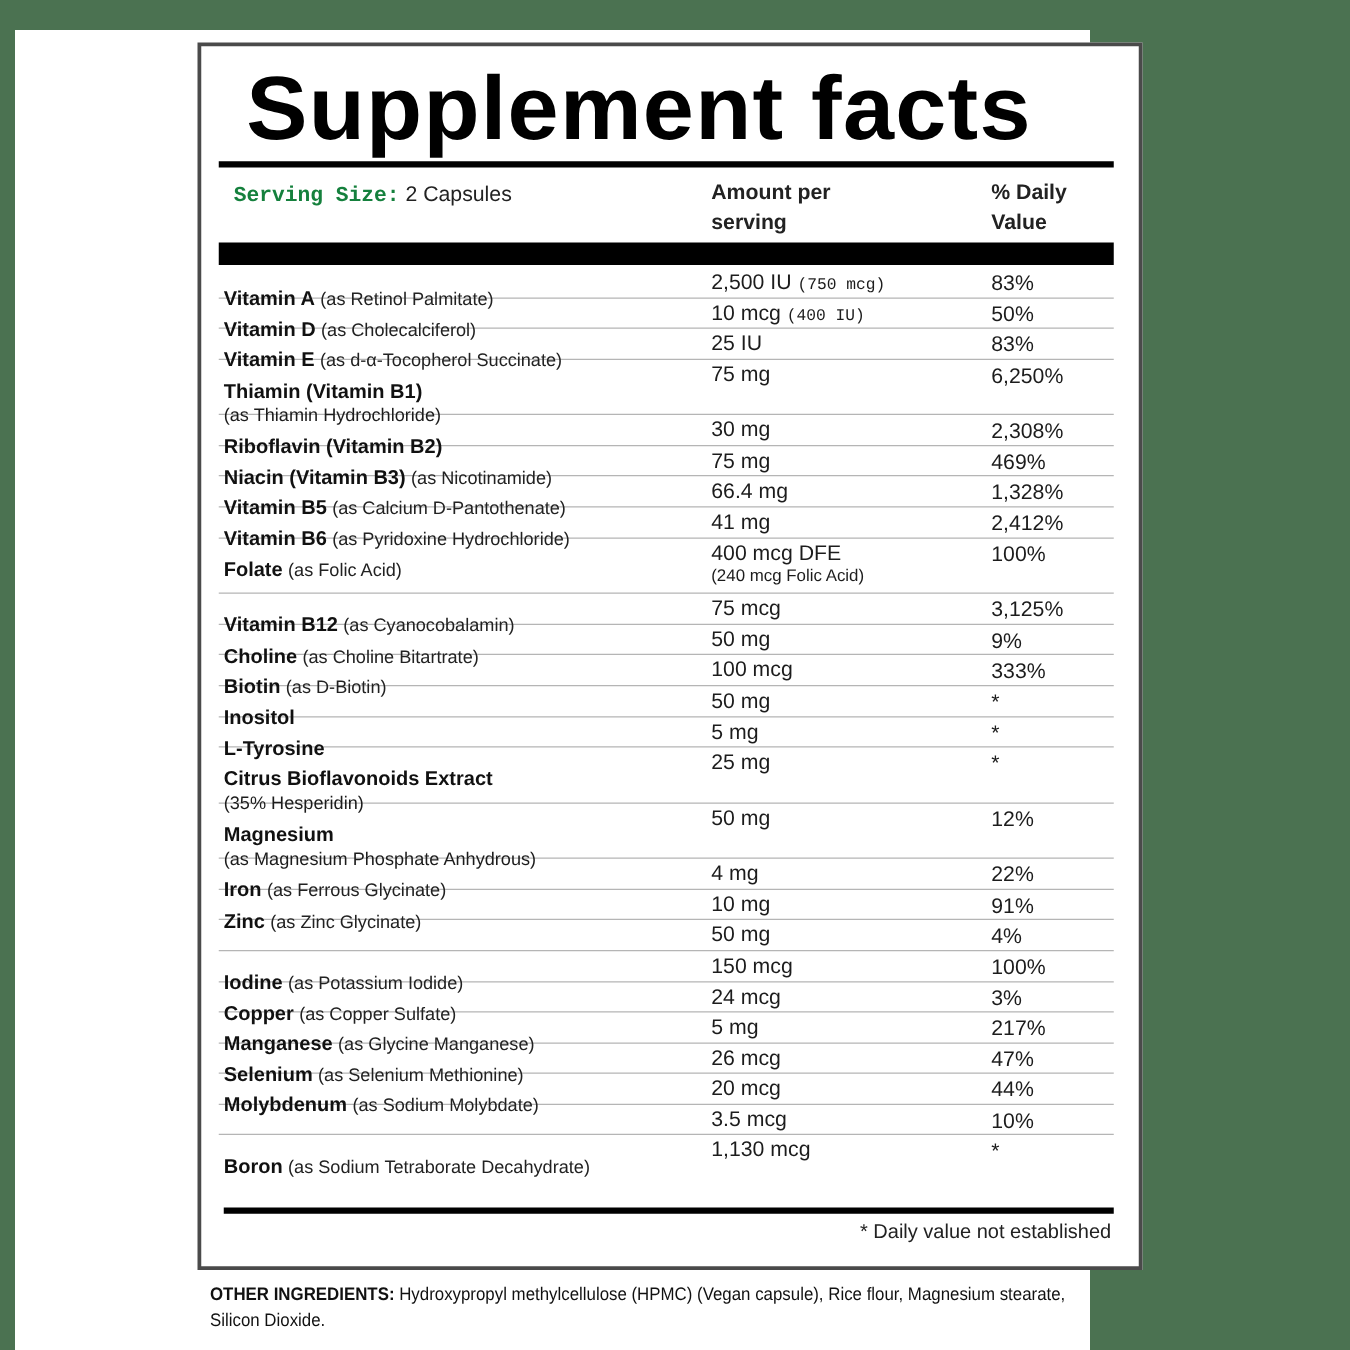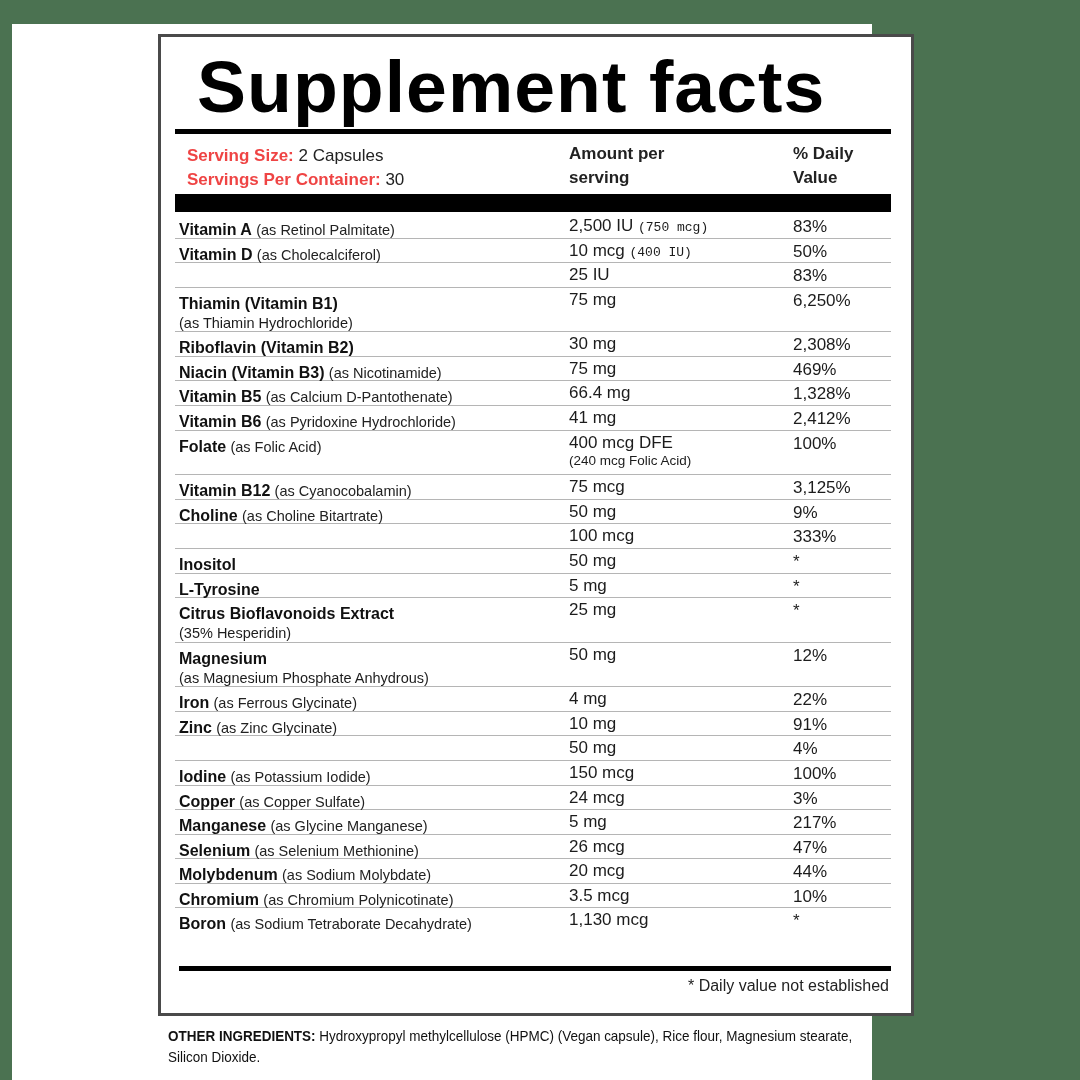--- a/index.html
+++ b/index.html
@@ -30,34 +30,34 @@
     position: absolute; left: 14px; width: 716px; height: 5px; background: #000;
   }
   .rule-thick {
     position: absolute; left: 14px; width: 716px; height: 18px; background: #000;
   }
   .header-row {
     position: absolute; left: 14px; top: 103px; width: 716px; height: 50px;
     font-size: 17px; color: #222;
   }
   .serving { position: absolute; left: 12px; top: 4px; line-height: 24px; }
-  .serving b { color: #ef4444; }
+  .serving b { color: #15803d; font-family: Liberation Mono, monospace; }
   .amt-head { position: absolute; left: 394px; top: 2px; font-weight: bold; line-height: 24px; }
   .dv-head { position: absolute; left: 618px; top: 2px; font-weight: bold; line-height: 24px; }
   .rows {
     position: absolute; left: 14px; top: 177px; width: 716px;
   }
   .row {
     position: relative;
     border-bottom: 1.5px solid #b5b5b5;
     box-sizing: border-box;
     font-size: 15.5px; color: #1c1c1c;
   }
   .row:last-child { border-bottom: none; }
-  .cell-name { position: absolute; left: 4px; top: 6px; width: 390px; line-height: 20px; }
+  .cell-name { position: absolute; left: 4px; top: 16px; width: 390px; line-height: 20px; }
   .cell-name .n { font-weight: bold; font-size: 16px; color: #111; }
   .cell-name .s { font-size: 14.5px; color: #222; }
   .cell-name .sub { display: block; font-size: 14.5px; line-height: 19px; }
   .cell-amt { position: absolute; left: 394px; top: 2px; width: 220px; font-size: 17px; line-height: 20px; }
   .cell-amt .note { font-size: 13px; font-family: Liberation Mono, monospace; }
   .cell-amt .note2 { display: block; font-size: 13.5px; line-height: 16px; }
   .cell-dv { position: absolute; left: 618px; top: 2px; font-size: 17px; line-height: 21px; }
   .h1 { height: 24.6px; }
   .h2 { height: 44.5px; }
   .footnote {
@@ -74,21 +74,20 @@
 <body>
 
 <div class="panel">
   <div class="label-box">
     <div class="title">Supplement facts</div>
     <div class="rule-thin" style="top:92px;"></div>
 
     <div class="header-row">
       <div class="serving">
         <div><b>Serving Size:</b> <span>2 Capsules</span></div>
-        <div><b>Servings Per Container:</b> <span>30</span></div>
       </div>
       <div class="amt-head">
         <div>Amount per</div>
         <div>serving</div>
       </div>
       <div class="dv-head">
         <div>% Daily</div>
         <div>Value</div>
       </div>
     </div>
@@ -100,20 +99,21 @@
           <div class="cell-name"><span class="n">Vitamin A</span> <span class="s">(as Retinol Palmitate)</span></div>
           <div class="cell-amt"><span>2,500 IU</span> <span class="note">(750 mcg)</span></div>
           <div class="cell-dv">83%</div>
         </div>
         <div class="row h1">
           <div class="cell-name"><span class="n">Vitamin D</span> <span class="s">(as Cholecalciferol)</span></div>
           <div class="cell-amt"><span>10 mcg</span> <span class="note">(400 IU)</span></div>
           <div class="cell-dv">50%</div>
         </div>
         <div class="row h1">
+          <div class="cell-name"><span class="n">Vitamin E</span> <span class="s">(as d-α-Tocopherol Succinate)</span></div>
           <div class="cell-amt"><span>25 IU</span></div>
           <div class="cell-dv">83%</div>
         </div>
         <div class="row h2">
           <div class="cell-name"><span class="n">Thiamin (Vitamin B1)</span><span class="sub">(as Thiamin Hydrochloride)</span></div>
           <div class="cell-amt"><span>75 mg</span></div>
           <div class="cell-dv">6,250%</div>
         </div>
         <div class="row h1">
           <div class="cell-name"><span class="n">Riboflavin (Vitamin B2)</span></div>
@@ -144,20 +144,21 @@
           <div class="cell-name"><span class="n">Vitamin B12</span> <span class="s">(as Cyanocobalamin)</span></div>
           <div class="cell-amt"><span>75 mcg</span></div>
           <div class="cell-dv">3,125%</div>
         </div>
         <div class="row h1">
           <div class="cell-name"><span class="n">Choline</span> <span class="s">(as Choline Bitartrate)</span></div>
           <div class="cell-amt"><span>50 mg</span></div>
           <div class="cell-dv">9%</div>
         </div>
         <div class="row h1">
+          <div class="cell-name"><span class="n">Biotin</span> <span class="s">(as D-Biotin)</span></div>
           <div class="cell-amt"><span>100 mcg</span></div>
           <div class="cell-dv">333%</div>
         </div>
         <div class="row h1">
           <div class="cell-name"><span class="n">Inositol</span></div>
           <div class="cell-amt"><span>50 mg</span></div>
           <div class="cell-dv">*</div>
         </div>
         <div class="row h1">
           <div class="cell-name"><span class="n">L-Tyrosine</span></div>
@@ -207,21 +208,20 @@
           <div class="cell-name"><span class="n">Selenium</span> <span class="s">(as Selenium Methionine)</span></div>
           <div class="cell-amt"><span>26 mcg</span></div>
           <div class="cell-dv">47%</div>
         </div>
         <div class="row h1">
           <div class="cell-name"><span class="n">Molybdenum</span> <span class="s">(as Sodium Molybdate)</span></div>
           <div class="cell-amt"><span>20 mcg</span></div>
           <div class="cell-dv">44%</div>
         </div>
         <div class="row h1">
-          <div class="cell-name"><span class="n">Chromium</span> <span class="s">(as Chromium Polynicotinate)</span></div>
           <div class="cell-amt"><span>3.5 mcg</span></div>
           <div class="cell-dv">10%</div>
         </div>
         <div class="row h1">
           <div class="cell-name"><span class="n">Boron</span> <span class="s">(as Sodium Tetraborate Decahydrate)</span></div>
           <div class="cell-amt"><span>1,130 mcg</span></div>
           <div class="cell-dv">*</div>
         </div>
       </div>
 

